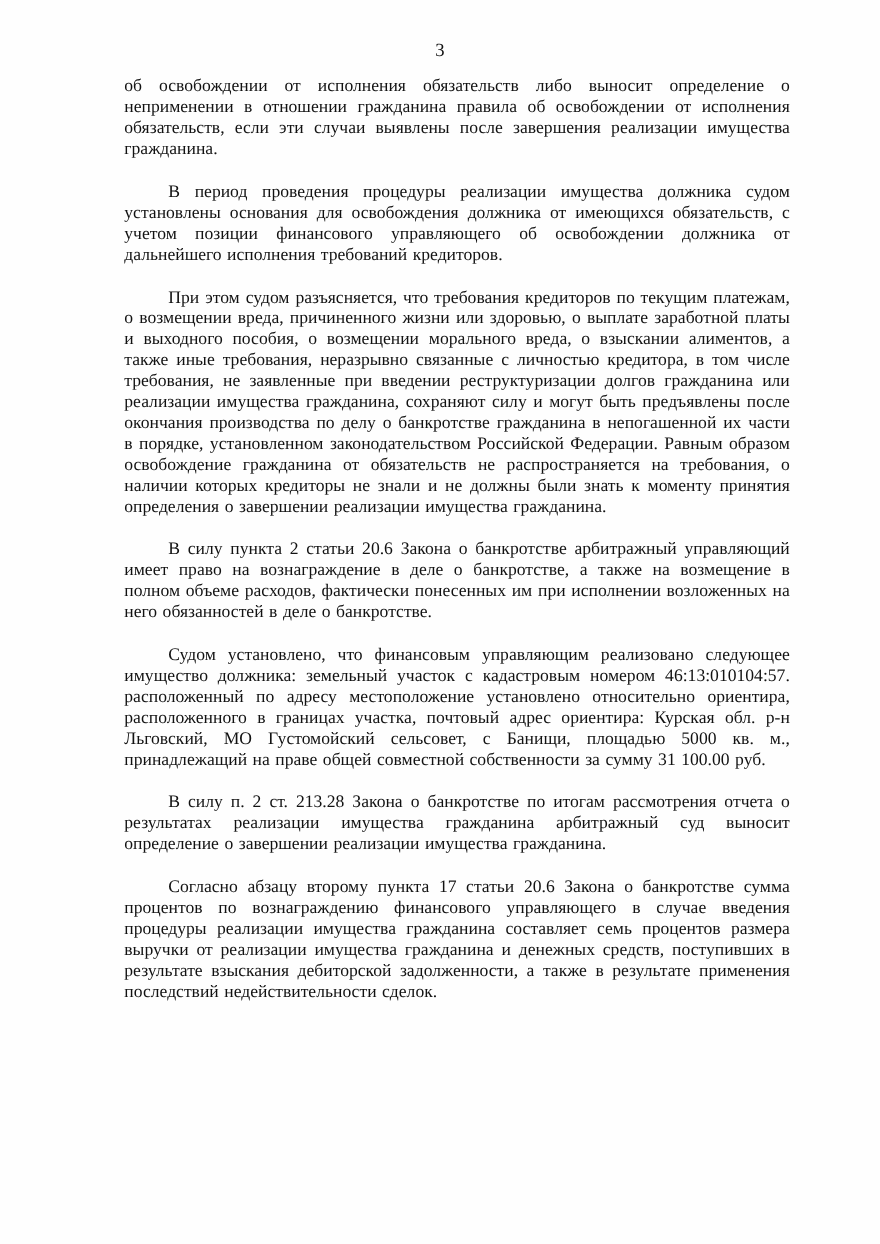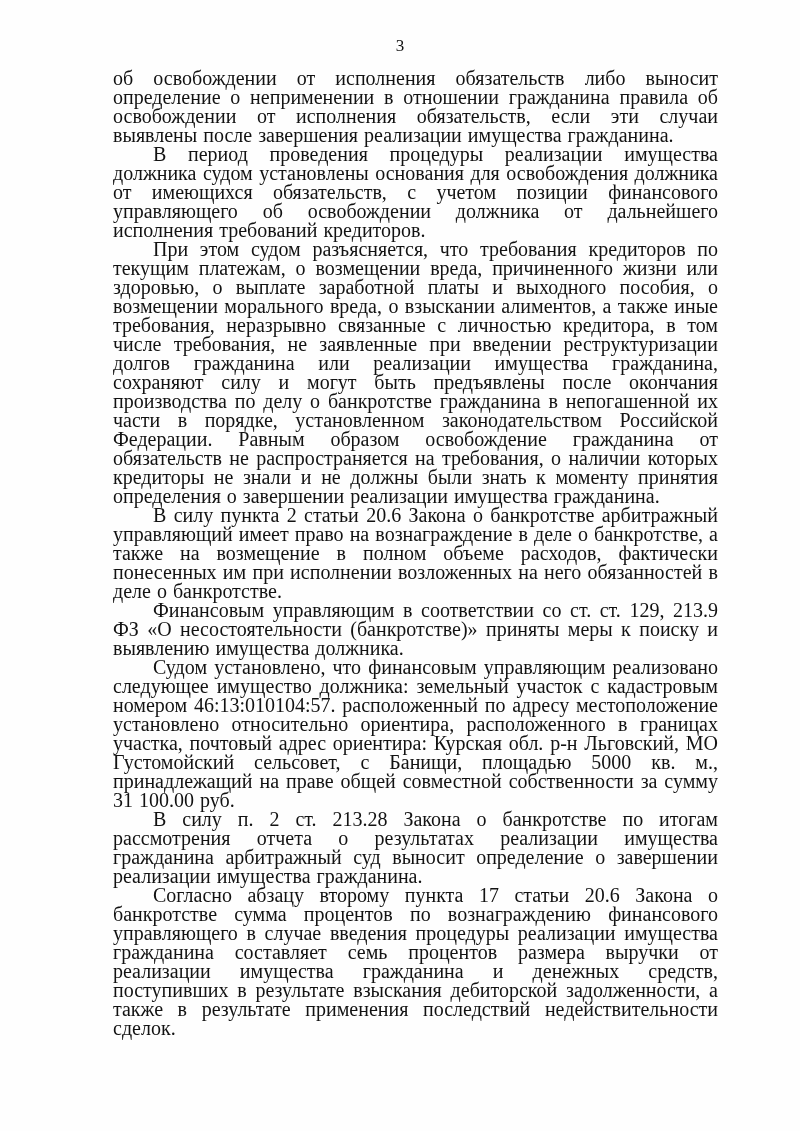--- a/index.html
+++ b/index.html
@@ -24,37 +24,37 @@
     text-align: center;
     font-size: 17px;
     line-height: 19px;
     font-weight: normal;
   }
   .document-body {
     margin: 14px 82px 0 113px; 
   }
   .para {
     margin: 0;
-    font-size: 20px;
+    font-size: 16px;
     line-height: 19px;
     text-align: justify;
     word-spacing: 1px;
   }
   .para.indent {
     text-indent: 40px;
+    margin-top: 20px;
   }
 </style>
 </head>
 <body>
 
 <div class="page">
   <p class="page-number">3</p>
   <div class="document-body">
       <p class="para">об освобождении от исполнения обязательств либо выносит определение о неприменении в отношении гражданина правила об освобождении от исполнения обязательств, если эти случаи выявлены после завершения реализации имущества гражданина.</p>
       <p class="para indent">В период проведения процедуры реализации имущества должника судом установлены основания для освобождения должника от имеющихся обязательств, с учетом позиции финансового управляющего об освобождении должника от дальнейшего исполнения требований кредиторов.</p>
       <p class="para indent">При этом судом разъясняется, что требования кредиторов по текущим платежам, о возмещении вреда, причиненного жизни или здоровью, о выплате заработной платы и выходного пособия, о возмещении морального вреда, о взыскании алиментов, а также иные требования, неразрывно связанные с личностью кредитора, в том числе требования, не заявленные при введении реструктуризации долгов гражданина или реализации имущества гражданина, сохраняют силу и могут быть предъявлены после окончания производства по делу о банкротстве гражданина в непогашенной их части в порядке, установленном законодательством Российской Федерации. Равным образом освобождение гражданина от обязательств не распространяется на требования, о наличии которых кредиторы не знали и не должны были знать к моменту принятия определения о завершении реализации имущества гражданина.</p>
       <p class="para indent">В силу пункта 2 статьи 20.6 Закона о банкротстве арбитражный управляющий имеет право на вознаграждение в деле о банкротстве, а также на возмещение в полном объеме расходов, фактически понесенных им при исполнении возложенных на него обязанностей в деле о банкротстве.</p>
-      <p class="para indent">Финансовым управляющим в соответствии со ст. ст. 129, 213.9 ФЗ «О несостоятельности (банкротстве)» приняты меры к поиску и выявлению имущества должника.</p>
       <p class="para indent">Судом установлено, что финансовым управляющим реализовано следующее имущество должника: земельный участок с кадастровым номером 46:13:010104:57. расположенный по адресу местоположение установлено относительно ориентира, расположенного в границах участка, почтовый адрес ориентира: Курская обл. р-н Льговский, МО Густомойский сельсовет, с Банищи, площадью 5000 кв. м., принадлежащий на праве общей совместной собственности за сумму 31 100.00 руб.</p>
       <p class="para indent">В силу п. 2 ст. 213.28 Закона о банкротстве по итогам рассмотрения отчета о результатах реализации имущества гражданина арбитражный суд выносит определение о завершении реализации имущества гражданина.</p>
       <p class="para indent">Согласно абзацу второму пункта 17 статьи 20.6 Закона о банкротстве сумма процентов по вознаграждению финансового управляющего в случае введения процедуры реализации имущества гражданина составляет семь процентов размера выручки от реализации имущества гражданина и денежных средств, поступивших в результате взыскания дебиторской задолженности, а также в результате применения последствий недействительности сделок.</p>
     </div>
 </div>
 
 </body></html>

